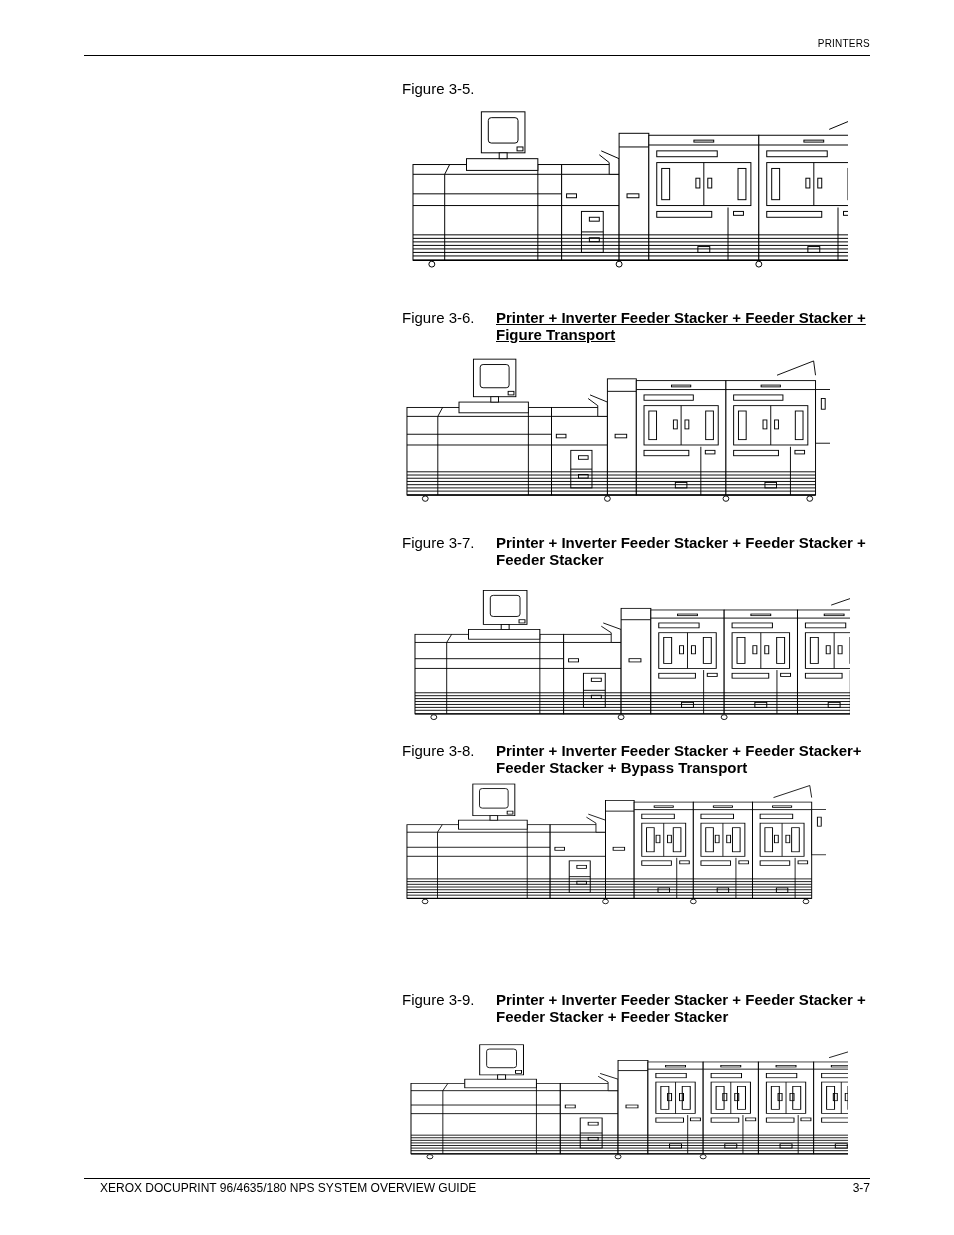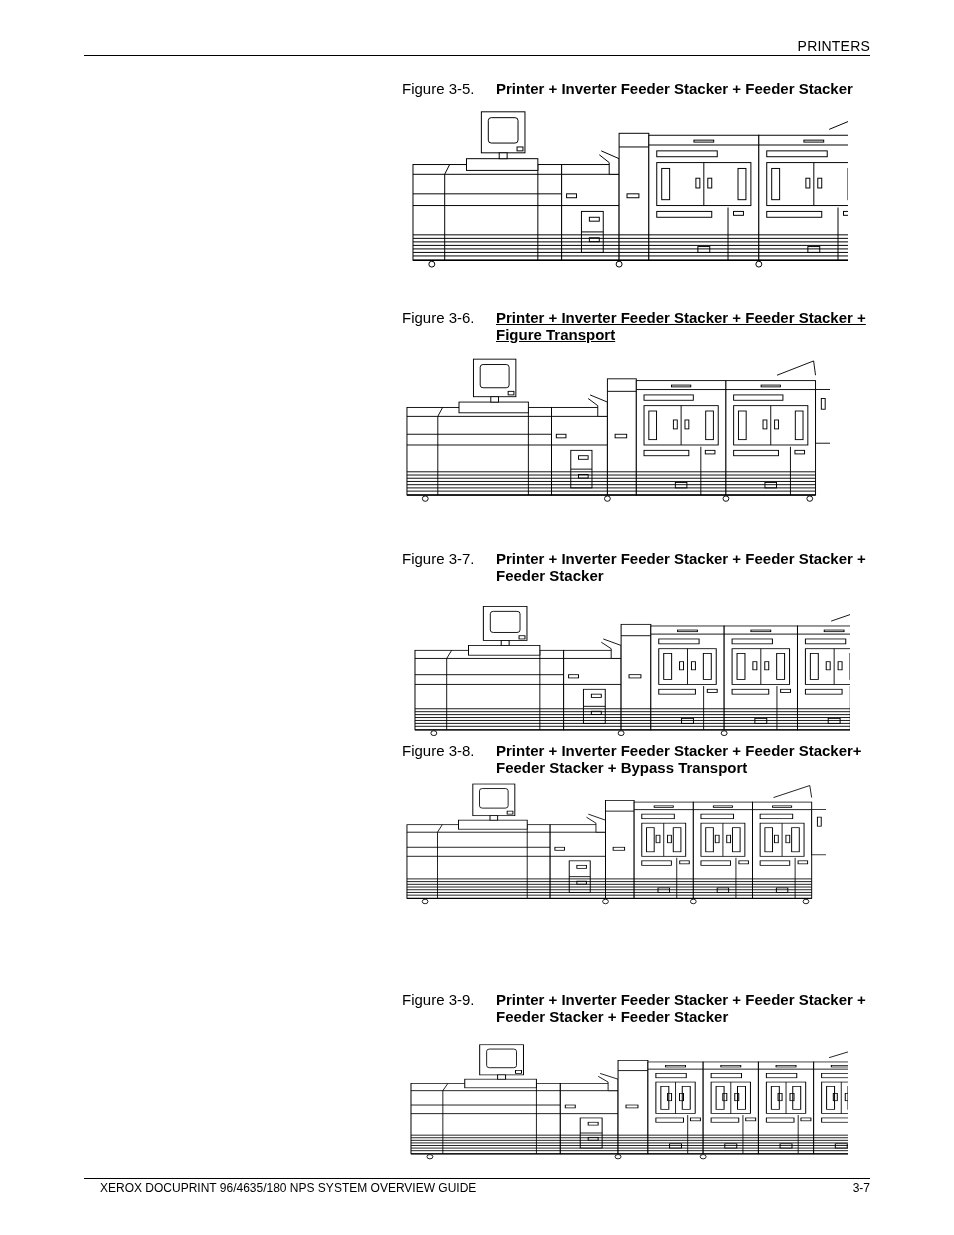--- a/index.html
+++ b/index.html
@@ -1,19 +1,19 @@
 <!DOCTYPE html>
 <html><head>
 <meta charset="utf-8">
 <style>
   html, body { margin:0; padding:0; background:#ffffff; }
   body { width:954px; height:1235px; position:relative; overflow:hidden;
          font-family:"Liberation Sans", "DejaVu Sans", sans-serif; color:#000; }
   .header-rule { position:absolute; left:84px; top:55px; width:786px; height:0; border-top:1px solid #000; }
-  .header-label { position:absolute; right:84px; top:38px; font-size:14px; letter-spacing:0.2px;padding-left:48px; }
+  .header-label { position:absolute; right:84px; top:38px; font-size:10px; letter-spacing:0.2px;padding-left:48px; }
   .footer-rule { position:absolute; left:84px; top:1178px; width:786px; height:0; border-top:1px solid #000; }
   .footer-left { position:absolute; left:100px; top:1181px; font-size:12px; }
   .footer-right { position:absolute; right:84px; top:1181px; font-size:12px; }
   .figure { position:absolute; left:402px; width:470px; }
   .caption { position:relative; font-size:15px; line-height:17px; }
   .caption .num { position:absolute; left:0; top:0; }
   .caption .title { margin-left:94px; font-weight:bold; display:block; }
   .drawing { position:absolute; }
   svg { display:block; }
   svg .ln { stroke:#000; stroke-width:1; fill:#fff; }
@@ -24,21 +24,20 @@
 <body>
 
 <div>
   <div class="header-label">PRINTERS</div>
   <div class="header-rule"></div>
 
   <div id="figures">
     <div class="figure" style="top: 80px;">
       <div class="caption">
         <span class="num">Figure 3-5.</span>
-        <span class="title">Printer + Inverter Feeder Stacker + Feeder Stacker</span>
       </div>
     <div class="drawing" style="left: 10px; top: 24px;">
           <svg width="436" height="166" viewBox="0 0 440 170" preserveAspectRatio="none">
             <g>
               <rect x="1" y="62" width="150" height="98" class="ln"></rect>
               <line x1="1" y1="72" x2="151" y2="72" class="nf"></line>
               <line x1="1" y1="92" x2="151" y2="92" class="nf"></line>
               <line x1="1" y1="104" x2="151" y2="104" class="nf"></line>
               <line x1="33" y1="72" x2="33" y2="160" class="nf"></line>
               <line x1="33" y1="72" x2="38" y2="62" class="nf"></line>
@@ -188,21 +187,21 @@
             <line x1="1" y1="152" x2="425" y2="152" class="nf"></line>
             <line x1="1" y1="155.6" x2="425" y2="155.6" class="nf"></line>
             <line x1="1" y1="160" x2="425" y2="160" class="th"></line>
             <circle cx="20" cy="164" r="3" class="ln"></circle>
             <circle cx="209" cy="164" r="3" class="ln"></circle>
             <circle cx="332" cy="164" r="3" class="ln"></circle>
             <circle cx="419" cy="164" r="3" class="ln"></circle>
           </svg>
         </div>
       </div>
-    <div class="figure" style="top: 534px; margin-top: 16px;">
+    <div class="figure" style="top: 534px;">
       <div class="caption">
         <span class="num">Figure 3-7.</span>
         <span class="title">Printer + Inverter Feeder Stacker + Feeder Stacker + Feeder Stacker</span>
       </div>
     <div class="drawing" style="left: 12px; top: 50px;">
           <svg width="436" height="138" viewBox="0 0 440 170" preserveAspectRatio="none">
             <g>
               <rect x="1" y="62" width="150" height="98" class="ln"></rect>
               <line x1="1" y1="72" x2="151" y2="72" class="nf"></line>
               <line x1="1" y1="92" x2="151" y2="92" class="nf"></line>

